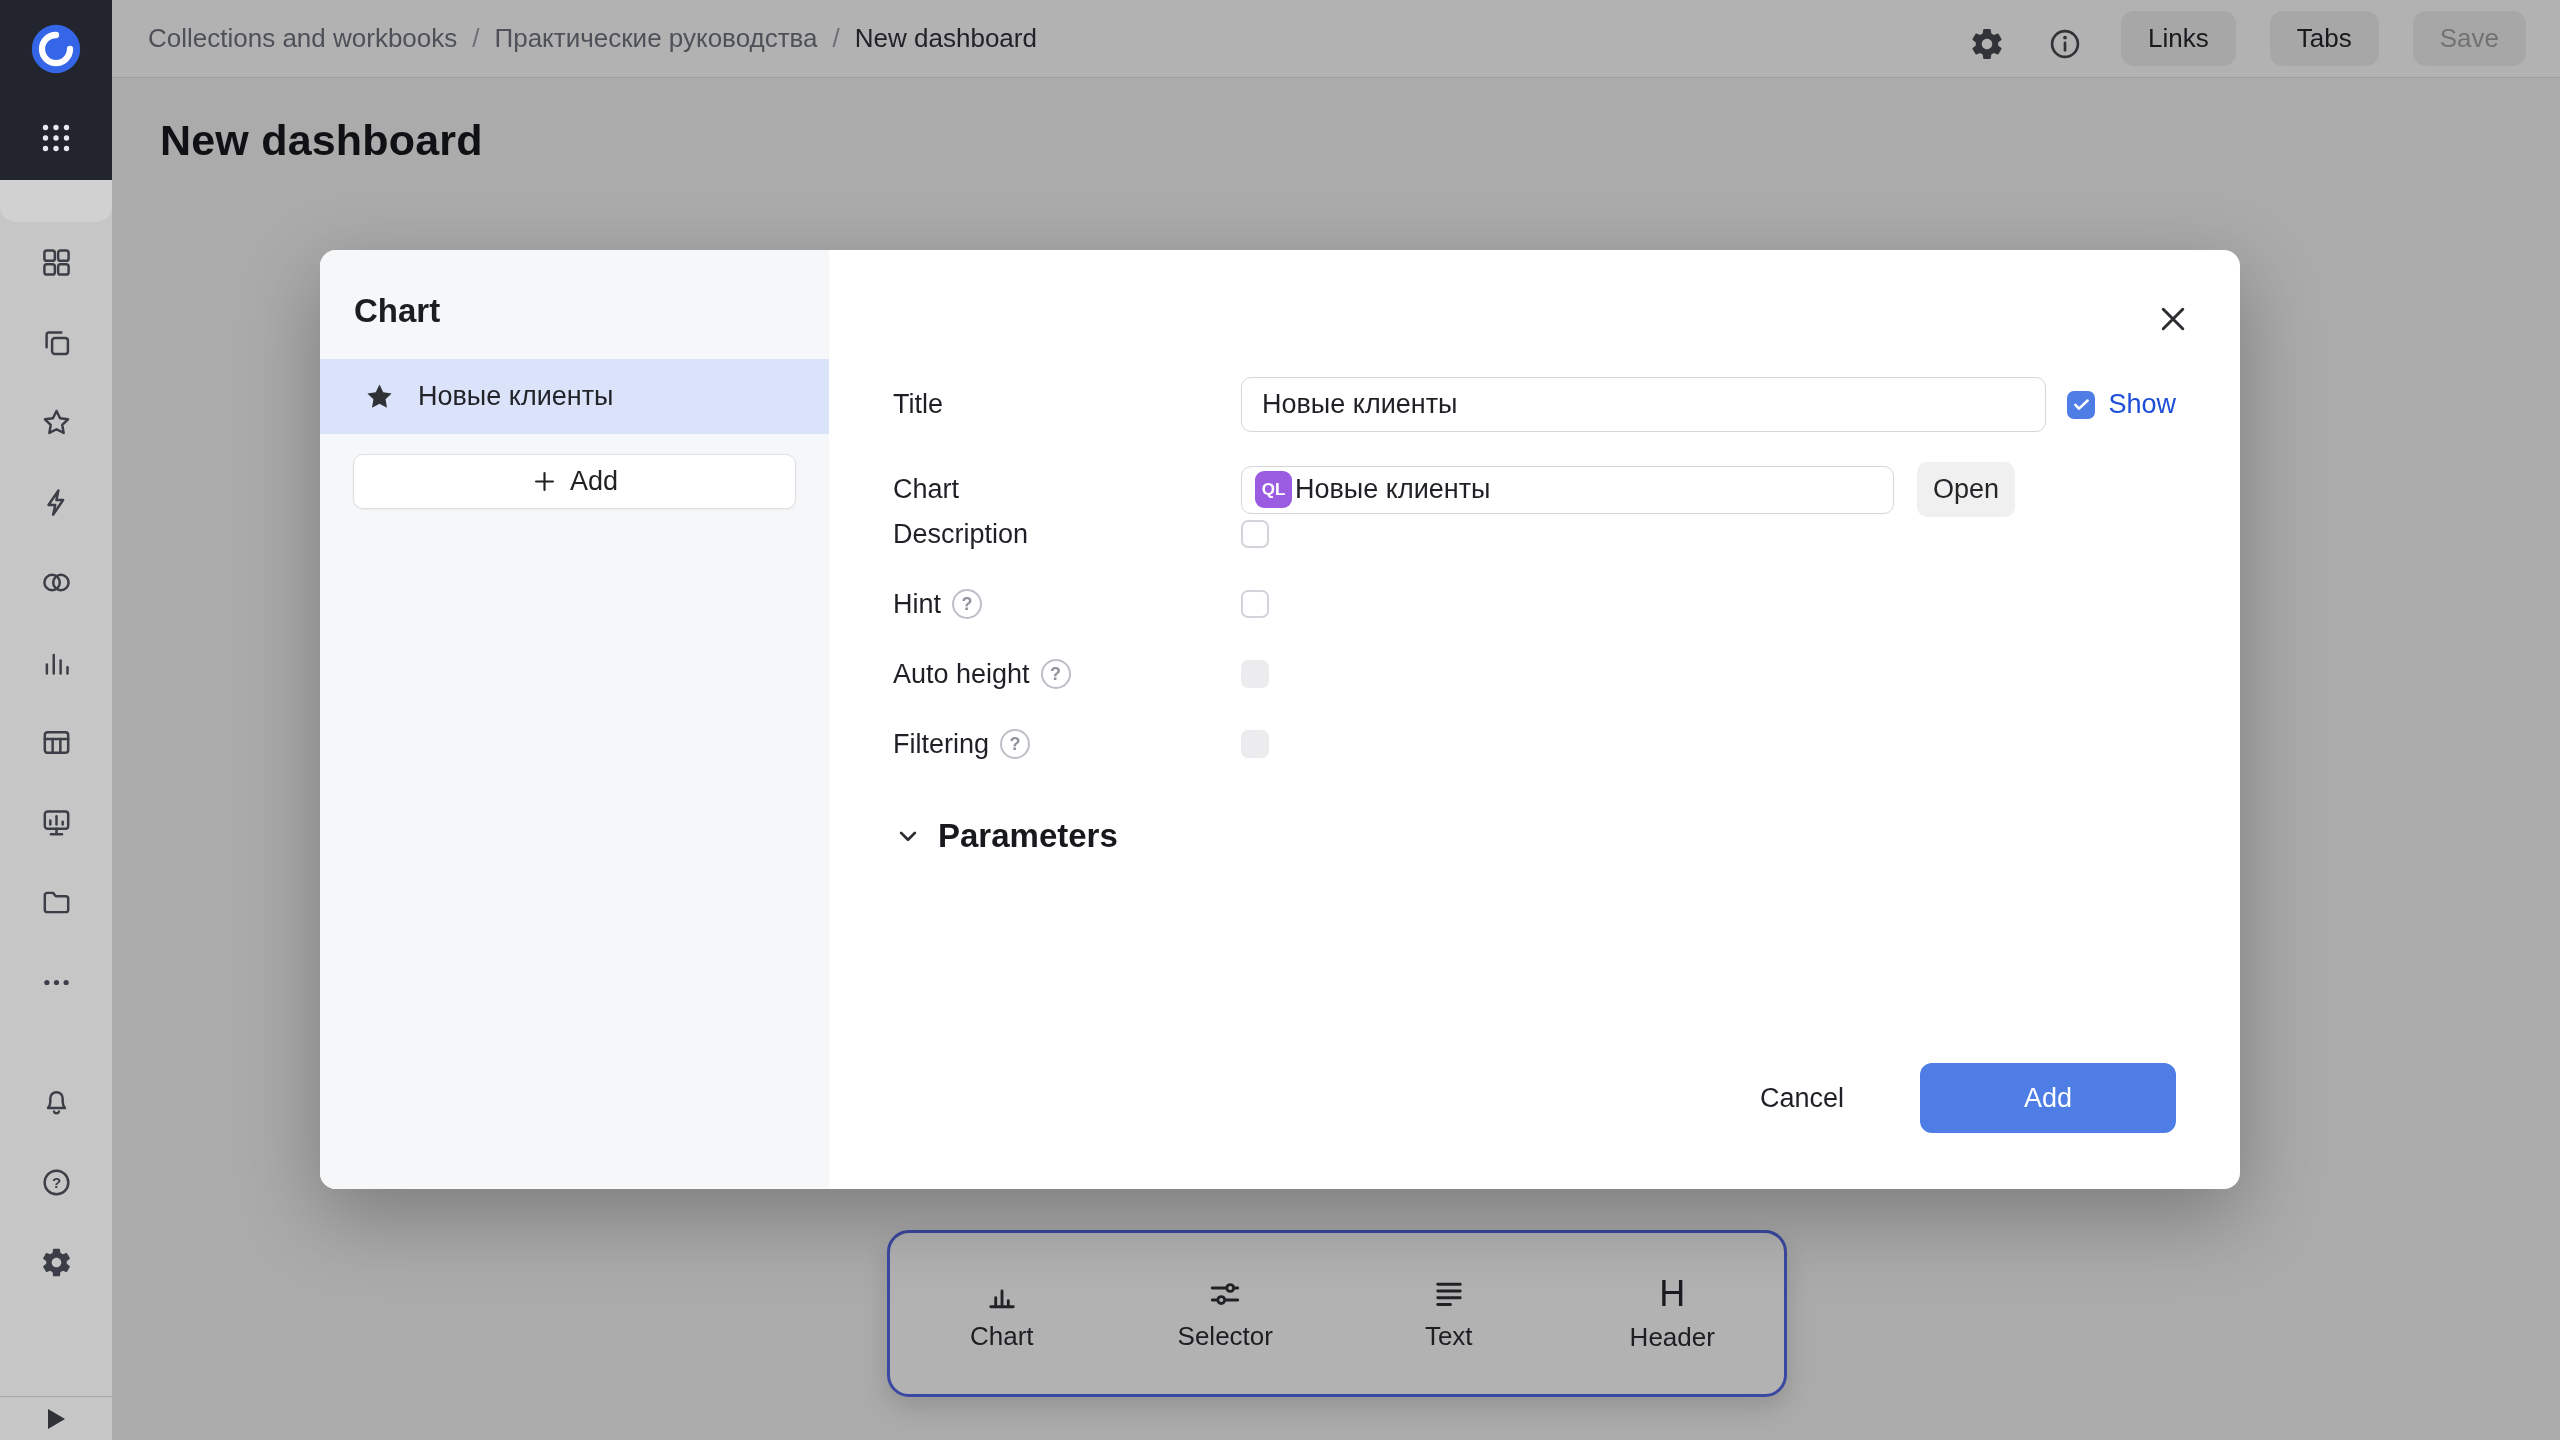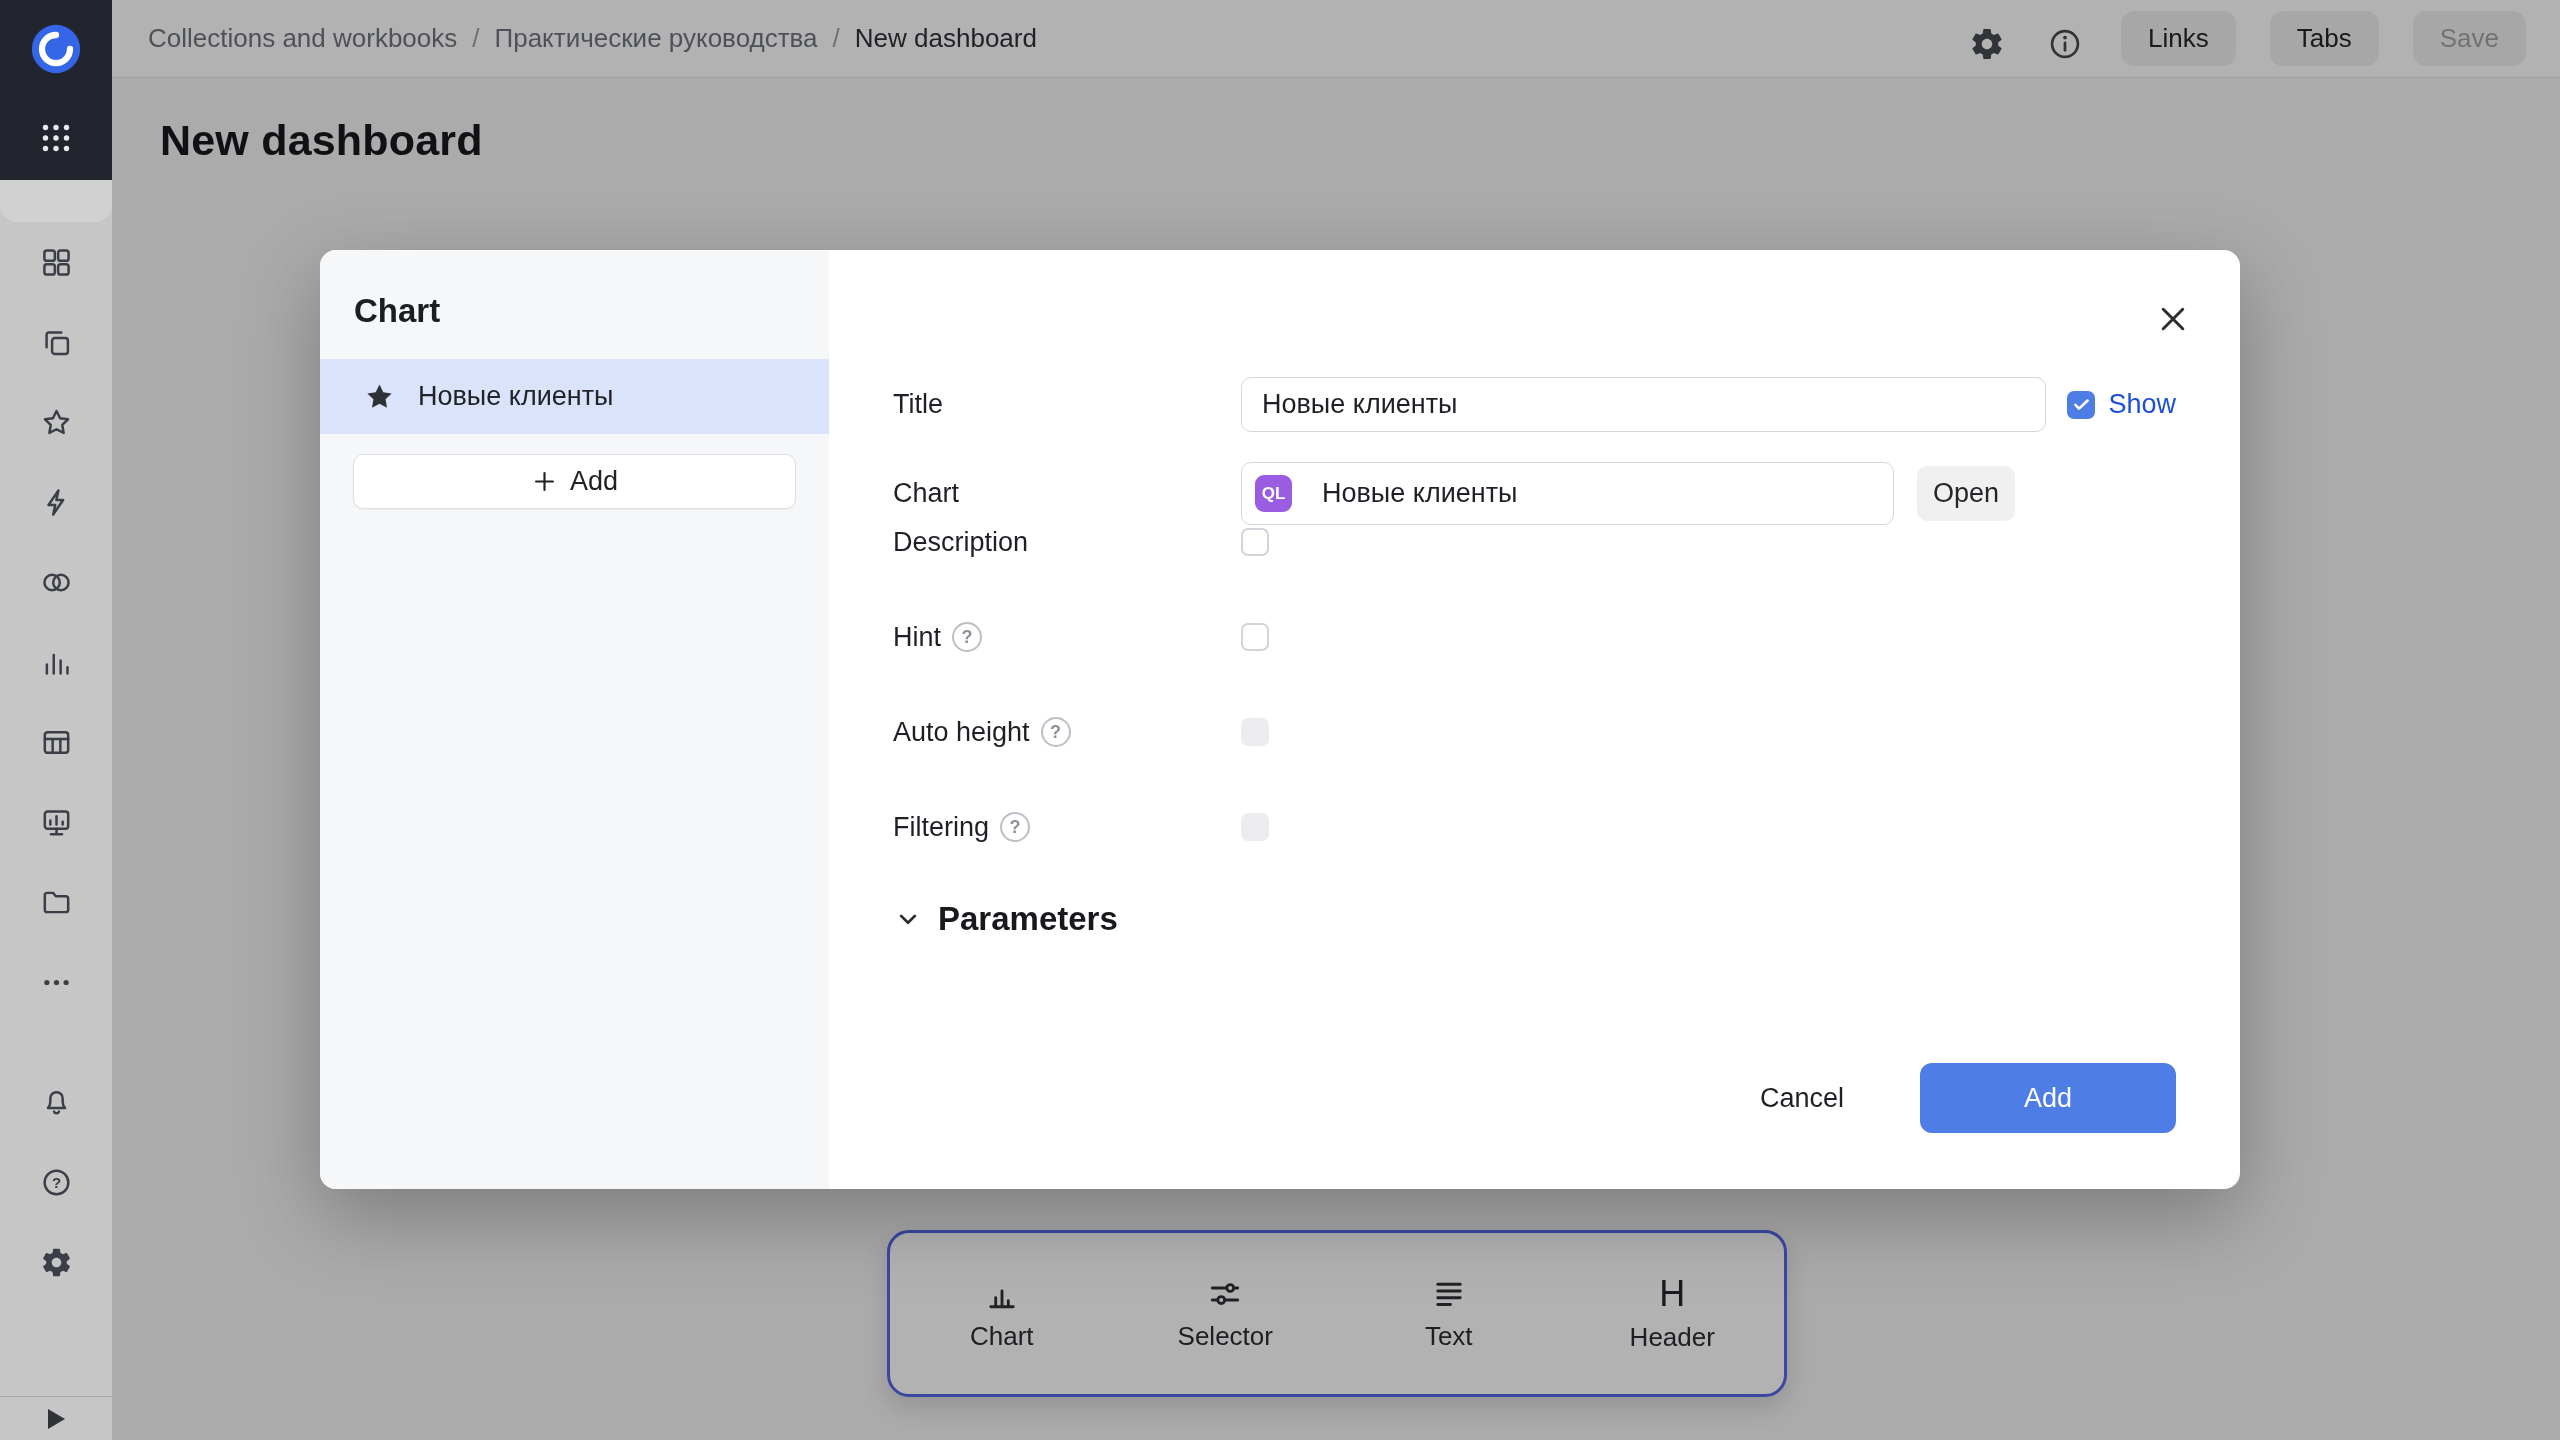--- a/index.html
+++ b/index.html
@@ -61,30 +61,30 @@
   .form-label{width:348px;flex-shrink:0;font-size:27px;color:#1e2025;display:flex;align-items:center;gap:11px}
   .help-circle{width:30px;height:30px;border-radius:50%;border:2px solid #bcbfc5;color:#8d9199;font-size:18px;font-weight:700;display:flex;align-items:center;justify-content:center;cursor:pointer}
   .text-input{width:812px;height:55px;border:1px solid #d4d6db;border-radius:10px;font-size:27px;padding:0 20px;color:#1e2025;background:#fff;font-family:inherit;outline:none}
   .show-wrap{display:flex;align-items:center;gap:13px;margin-left:21px;font-size:27px;color:#1d4ed8;cursor:pointer}
   .cb{width:28px;height:28px;border-radius:7px;flex-shrink:0}
   .cb.checked{background:var(--primary,#4d7de5);display:flex;align-items:center;justify-content:center;cursor:pointer}
   .cb.empty{background:#fff;border:2px solid #d2d4d9;cursor:pointer}
   .cb.disabled{background:#ececee;border:2px solid #ececee;cursor:default}
 
   .row-chart{margin-top:30px}
-  .chart-field{width:653px;height:63px;border:1px solid #d4d6db;border-radius:10px;display:flex;align-items:center;padding:0 13px;gap:30px;cursor:pointer}
+  .chart-field{width:653px;height:48px;border:1px solid #d4d6db;border-radius:10px;display:flex;align-items:center;padding:0 13px;gap:3px;cursor:pointer}
   .ql-badge{width:37px;height:37px;border-radius:9px;background:var(--ql,#9a5ce0);color:#fff;font-size:17px;font-weight:700;display:flex;align-items:center;justify-content:center}
   .chart-field-value{font-size:27px;color:#1e2025}
   .open-btn{margin-left:23px;height:55px;padding:0 16px;border-radius:10px;background:rgba(0,0,0,0.06);font-size:27px;display:flex;align-items:center;color:#24262a;cursor:pointer;border:none;font-family:inherit}
   .row-specify{margin-top:29px;padding-left:348px}
   .specify-btn{height:50px;padding:0 26px;border:1px solid #d4d6db;border-radius:10px;background:#fff;font-size:27px;display:flex;align-items:center;color:#24262a;cursor:pointer;font-family:inherit}
 
   .row-cb{height:34px}
   .row-desc{}
-  .row-next{margin-top:61px}
+  .row-next{margin-top:36px}
 
   .params{display:flex;align-items:center;gap:15px;margin-top:56px;font-size:33px;font-weight:700;color:#17191d;cursor:pointer;background:none;border:none;font-family:inherit}
   .pi{stroke:#2b2d31;stroke-width:2.2;fill:none;stroke-linecap:round;stroke-linejoin:round}
 
   .modal-footer{position:absolute;right:64px;bottom:56px;display:flex;align-items:center;gap:54px}
   .cancel-btn{font-size:27px;color:#1e2025;height:70px;display:flex;align-items:center;padding:0 22px;cursor:pointer;background:none;border:none;font-family:inherit}
   .add-btn{width:256px;height:70px;border-radius:12px;background:var(--primary,#4d7de5);color:#fff;font-size:27px;display:flex;align-items:center;justify-content:center;cursor:pointer;border:none;font-family:inherit}
 </style>
 </head>
 <body>

